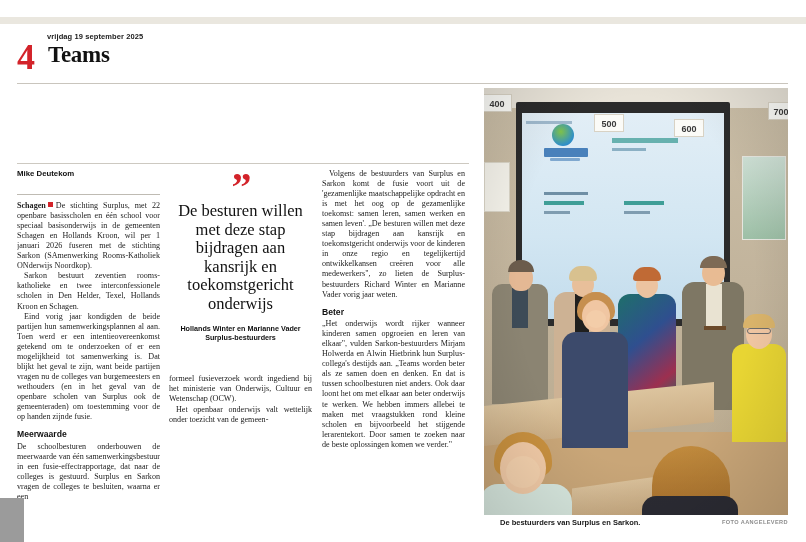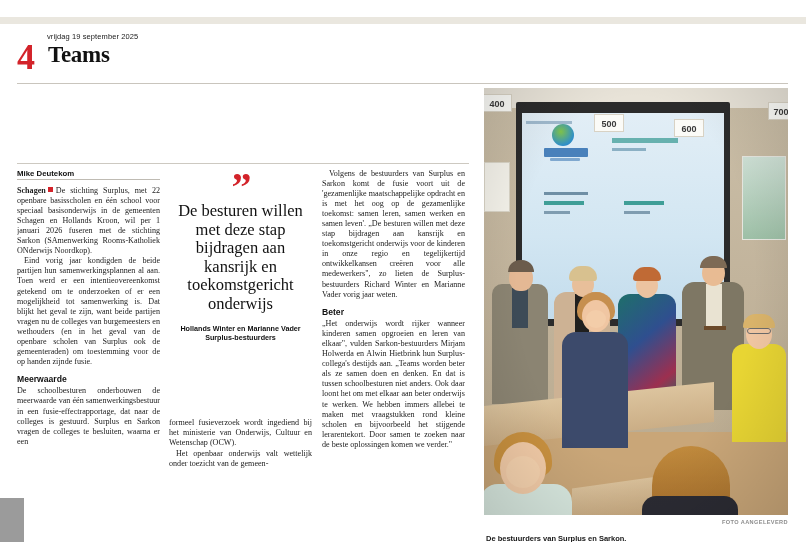--- a/index.html
+++ b/index.html
@@ -38,21 +38,21 @@
   #folio {
     position: absolute; left: 0; top: 8px;
     font-family: "Liberation Serif", serif;
     font-weight: bold; font-size: 36px; line-height: 34px;
     color: #d3232a;
     letter-spacing: -1px;
   }
   #folio-date {
     position: absolute; left: 30px; top: 0px;
     font-family: "Liberation Sans", sans-serif;
-    font-weight: normal; font-size: 7.5px; color: #1a1a1a;
+    font-weight: bold; font-size: 7.5px; color: #1a1a1a;
     letter-spacing: 0.1px;
   }
   #section-name {
     position: absolute; left: 31px; top: 11px;
     font-family: "Liberation Serif", serif;
     font-weight: bold; font-size: 23px; line-height: 23px; color: #111;
     letter-spacing: -0.3px;
   }
   #masthead-rule {
     position: absolute; left: 17px; top: 59px; width: 771px; height: 1px;
@@ -81,21 +81,21 @@
     line-height: 10.05px;
     color: #1b1b1b;
     text-align: justify;
     overflow: hidden;
   }
   .col p { margin: 0; text-indent: 7px; }
   .col p.noindent { text-indent: 0; }
   .byline {
     font-family: "Liberation Sans", sans-serif;
     font-weight: bold; font-size: 7.8px; color: #111;
-    text-indent: 0; margin: 0 0 0 0; text-align: left;
+    text-indent: 0; margin: 0 0 15px 0; text-align: left;
   }
   .byline-rule { height: 1px; background: #bfbbb3; margin: 0 0 6px 0; }
   .subhead {
     font-family: "Liberation Sans", sans-serif;
     font-weight: bold; font-size: 8.6px; color: #111;
     text-indent: 0; text-align: left;
     margin: 7px 0 2.5px 0;
   }
   .lead-label { font-weight: bold; }
   .redsq {
@@ -124,34 +124,34 @@
     font-family: "Liberation Serif", serif;
     font-size: 16.5px; line-height: 18.6px;
     color: #111; text-indent: 0;
     margin: 0 0 10px 0;
   }
   #quote-attr {
     font-family: "Liberation Sans", sans-serif;
     font-weight: bold; font-size: 7.2px; line-height: 9.4px;
     color: #111; text-indent: 0; margin: 0;
   }
-  #col2-tail { margin-top: 76px; }
+  #col2-tail { margin-top: 32px; }
 
   
   #photo-wrap {
     position: absolute; left: 484px; top: 64px; width: 304px; height: 443px;
   }
   #photo {
     position: absolute; left: 0; top: 0; width: 304px; height: 427px;
     overflow: hidden; background: #b9a88f;
   }
   #caption {
-    position: absolute; left: 2px; top: 430px; width: 304px;
-    font-family: "Liberation Sans", sans-serif;
-    font-weight: bold; font-size: 7.5px; color: #161616; margin-top: 16px;
+    position: absolute; left: 16px; top: 430px; width: 304px;
+    font-family: "Liberation Sans", sans-serif;
+    font-weight: bold; font-size: 7.5px; color: #161616;
   }
   #credit {
     position: absolute; right: 0; top: 431px;
     font-family: "Liberation Sans", sans-serif;
     font-weight: bold; font-size: 5.6px; color: #8d8d8d;
     letter-spacing: 0.4px;
   }
 
   
   .ph { position: absolute; }
@@ -262,20 +262,21 @@
     <div id="section-name">Teams</div>
   </div>
   <div id="masthead-rule"></div>
 
   <div id="headline-rule"></div>
 
   <div class="col" id="col1">
     <div class="byline">Mike Deutekom</div>
     <div class="byline-rule"></div>
     <p class="noindent"><span class="lead-label">Schagen</span><span class="redsq"></span><span>De stichting Surplus, met 22 openbare basisscholen en één school voor speciaal basisonderwijs in de gemeenten Schagen en Hollands Kroon, wil per 1 januari 2026 fuseren met de stichting Sarkon (SAmenwerking Rooms-Katholiek ONderwijs Noordkop).</span></p>
+    <p>Sarkon bestuurt zeventien rooms-katholieke en twee interconfessionele scholen in Den Helder, Texel, Hollands Kroon en Schagen.</p>
     <p>Eind vorig jaar kondigden de beide partijen hun samenwerkingsplannen al aan. Toen werd er een intentieovereenkomst getekend om te onderzoeken of er een mogelijkheid tot samenwerking is. Dat blijkt het geval te zijn, want beide partijen vragen nu de colleges van burgemeesters en wethouders (en in het geval van de openbare scholen van Surplus ook de gemeenteraden) om toestemming voor de op handen zijnde fusie.</p>
     <div class="subhead">Meerwaarde</div>
     <p class="noindent">De schoolbesturen onderbouwen de meerwaarde van één samenwerkingsbestuur in een fusie-effectrapportage, dat naar de colleges is gestuurd. Surplus en Sarkon vragen de colleges te besluiten, waarna er een</p>
   </div>
 
   <div class="col" id="col2">
     <div id="pullquote">
       <div id="quote-mark">”</div>
       <div id="quote-text">De besturen willen met deze stap bijdragen aan kansrijk en toekomstgericht onderwijs</div>
       <div id="quote-attr">Hollands Winter en Marianne Vader</div>

